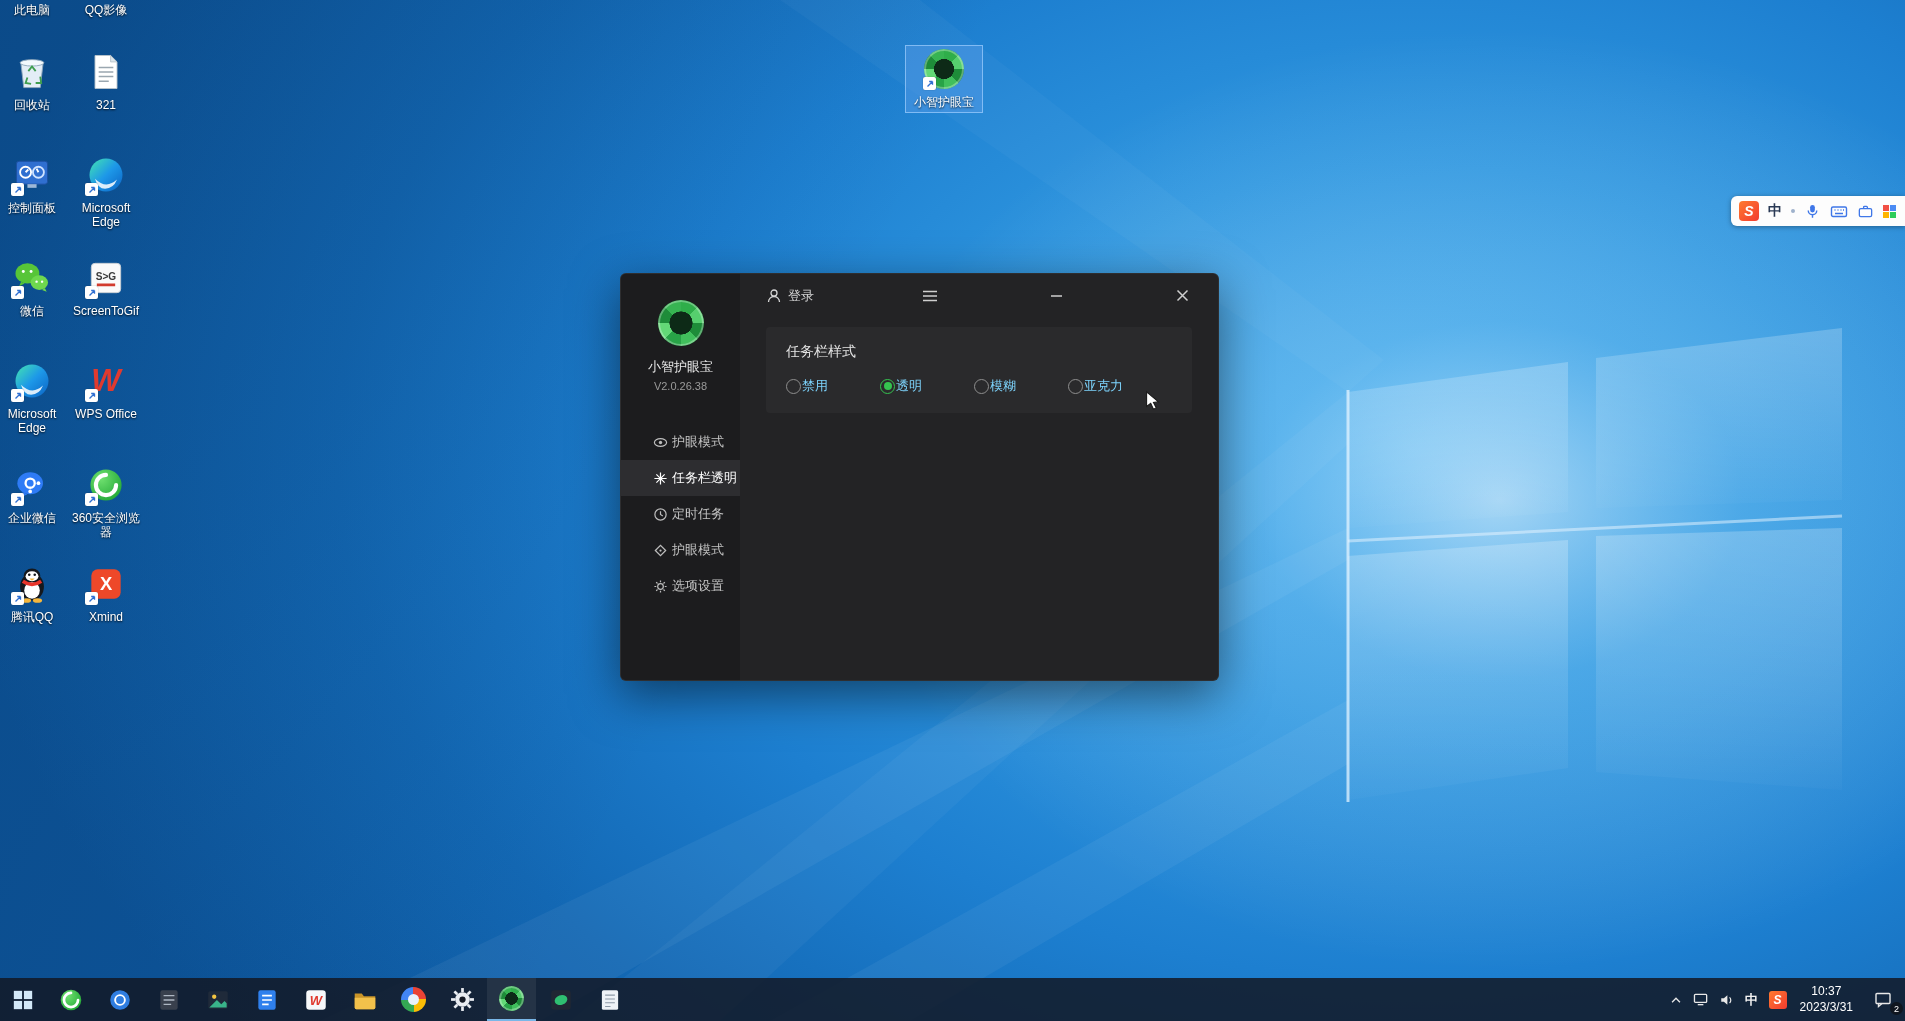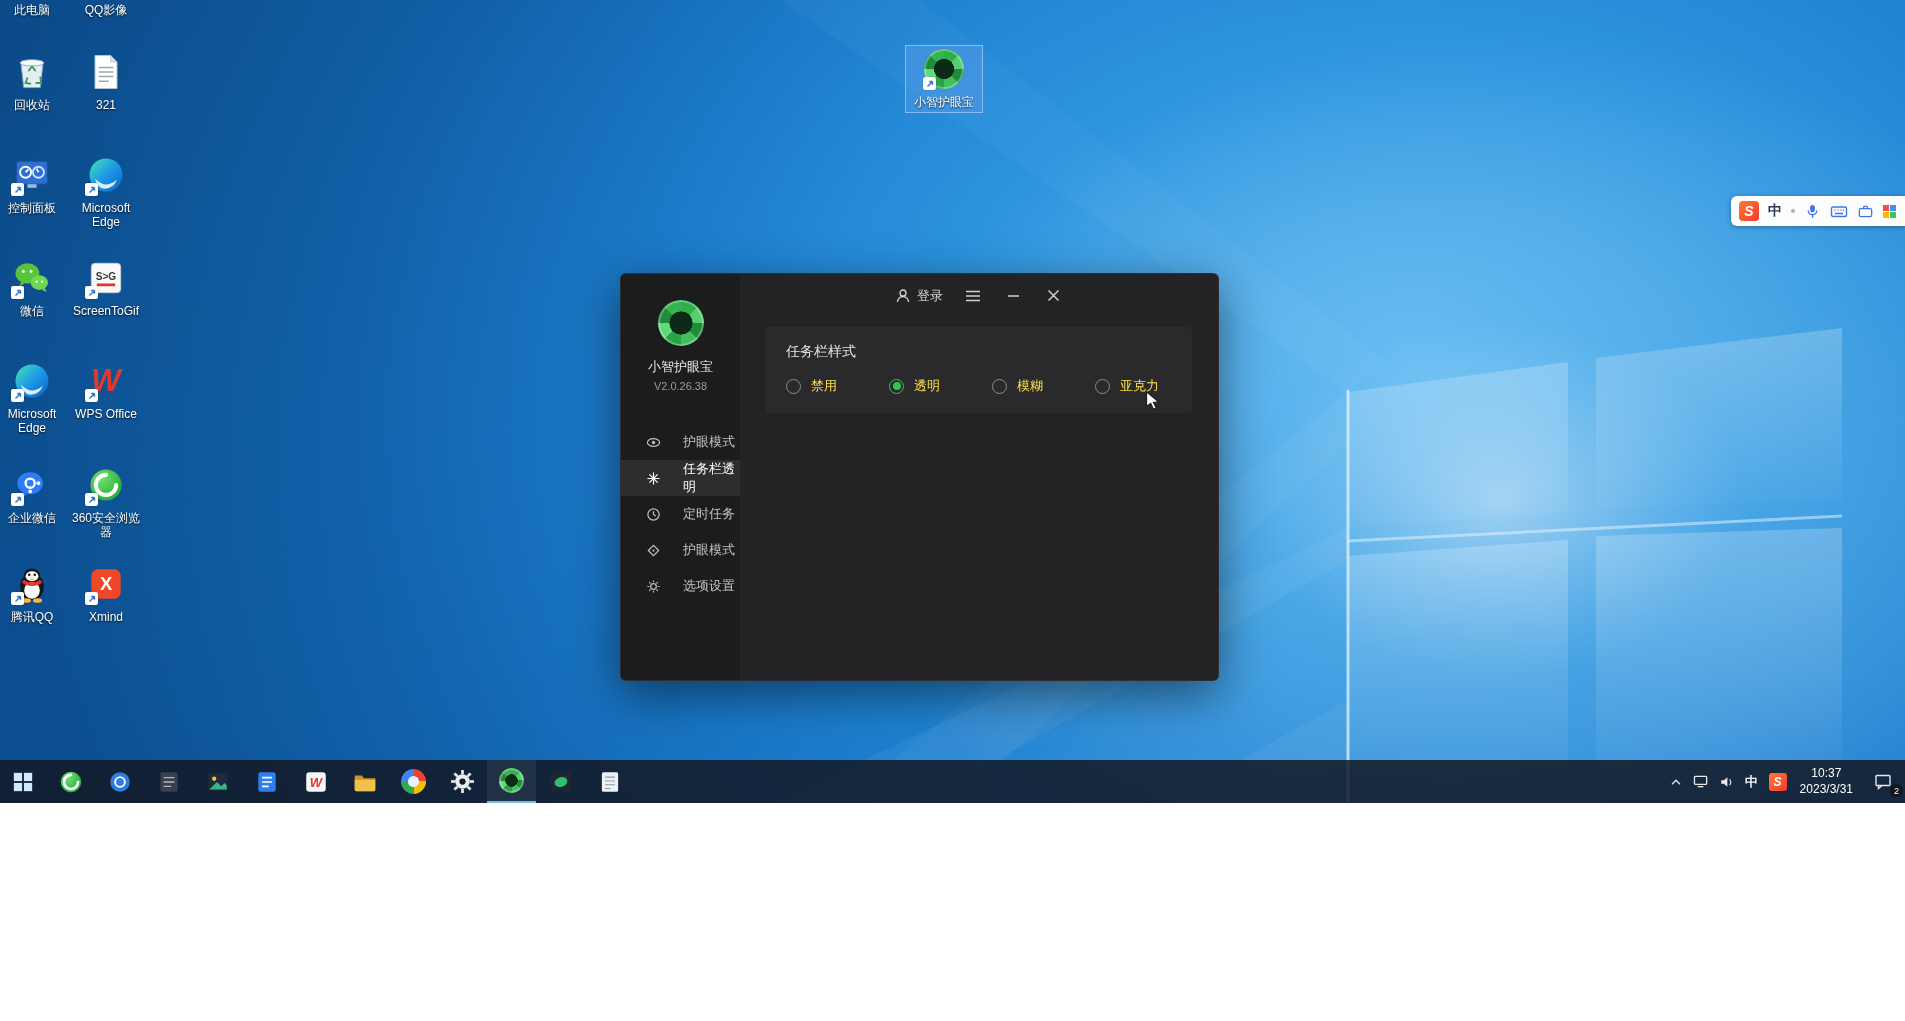--- a/index.html
+++ b/index.html
@@ -1,18 +1,18 @@
 <!DOCTYPE html>
 <html><head>
 <meta charset="utf-8">
 <style>
   * { margin:0; padding:0; box-sizing:border-box; }
   html,body { width:1905px; height:1021px; overflow:hidden; }
   body { font-family:"Liberation Sans","DejaVu Sans",sans-serif; }
-  #screen { position:relative; width:1905px; height:803px; overflow:hidden;
+  #screen { position:relative; width:1905px; height:1021px; overflow:hidden;
     background:
       linear-gradient(115deg, rgba(6,50,96,.30), rgba(6,50,96,0) 42%),
       radial-gradient(1450px 1020px at 74% 44%, #57b5f0 0%, #2f97e0 28%, #1d7fd0 52%, #1368b4 74%, #0d559b 100%);
   }
   .wp-svg { position:absolute; left:0; top:0; z-index:0; }
 
   
   .desk-cell { position:absolute; width:80px; display:flex; flex-direction:column; align-items:center; z-index:2; cursor:default; }
   .desk-ic { width:46px; height:46px; position:relative; display:flex; align-items:center; justify-content:center; }
   .desk-label { margin-top:3px; font-size:12px; color:#fff; text-shadow:0 1px 2px rgba(0,0,0,.85); text-align:center; line-height:1.2; max-width:78px; }
@@ -26,41 +26,41 @@
 
   
   .app-window { position:absolute; left:620px; top:273px; width:599px; height:408px; z-index:50;
     display:flex; border-radius:6px; overflow:hidden; background:#232325;
     box-shadow:0 14px 48px rgba(0,0,0,.5); border:1px solid rgba(255,255,255,.05); }
   .aw-sidebar { width:119px; background:#1c1c1e; padding-top:26px; display:flex; flex-direction:column; align-items:center; }
   .aw-logo { width:46px; height:46px; }
   .aw-name { margin-top:12px; font-size:13px; color:#eaeaea; }
   .aw-version { margin-top:4px; font-size:11px; color:#9a9a9a; }
   .aw-nav { margin-top:32px; width:100%; }
-  .menu-item { height:36px; display:flex; align-items:center; gap:22px; padding-left:25px; font-size:13px; color:#c3c3c3; cursor:pointer; }
+  .menu-item { height:36px; display:flex; align-items:center; gap:4px; padding-left:32px; font-size:13px; color:#c3c3c3; cursor:pointer; }
   .menu-item svg { flex:0 0 auto; }
   .menu-item.selected { background:#2d2d30; color:#ffffff; }
   .aw-main { flex:1; display:flex; flex-direction:column; padding:0 26px; }
-  .titlebar { height:53px; display:flex; justify-content:center; align-items:center; gap:20px; padding:0 0 10px 0; }
+  .titlebar { height:53px; display:flex; justify-content:space-between; align-items:center; gap:20px; padding:0 0 10px 0; }
   .tb-login { display:flex; align-items:center; gap:6px; color:#d6d6d6; font-size:13px; cursor:pointer; }
   .tb-btn { width:20px; height:20px; display:flex; align-items:center; justify-content:center; cursor:pointer; }
   .card { background:#2a2a2c; border-radius:4px; padding:16px 20px 18px; }
   .card + .card { margin-top:26px; }
   .card-title { font-size:14px; color:#e3e3e3; }
   .swatch-row { display:flex; gap:35px; margin-top:15px; }
   .swatch { width:34px; height:34px; border-radius:6px; position:relative; cursor:pointer; }
   .swatch.rainbow { background:linear-gradient(135deg,#ff2d1f 0%,#ff9a00 22%,#ffe600 40%,#27d845 58%,#1e8fff 78%,#c03ae8 100%); }
   .check-badge { position:absolute; right:-5px; bottom:-5px; width:16px; height:16px; border-radius:50%; background:#2fbf4a; display:flex; align-items:center; justify-content:center; box-shadow:0 0 0 2px rgba(42,42,44,.95); }
   .slider { position:relative; height:18px; margin-top:16px; cursor:pointer; }
   .slider-track { position:absolute; left:0; right:0; top:5px; height:8px; background:#3c3c3f; border-radius:4px; }
   .slider-fill { position:absolute; left:0; top:5px; height:8px; border-radius:4px 0 0 4px;
     background:linear-gradient(90deg,#86868a 0%,#9aa0a8 40%,#c9ced6 75%,#e9edf3 100%); }
   .slider-handle { position:absolute; top:0; width:38px; height:18px; border-radius:9px; background:#fdfdfd; transform:translateX(-50%); box-shadow:0 1px 3px rgba(0,0,0,.55); cursor:grab; }
   .radio-row { display:flex; gap:52px; margin-top:16px; }
-  .radio-item { display:flex; align-items:center; gap:10px; font-size:13px; color:#fde047; cursor:pointer; }
+  .radio-item { display:flex; align-items:center; gap:1px; font-size:13px; color:#7dd3fc; cursor:pointer; }
   .radio-dot { width:15px; height:15px; border-radius:50%; border:1.5px solid #8e8e8e; position:relative; }
   .radio-item.selected .radio-dot { border-color:#35c24f; }
   .radio-item.selected .radio-dot::after { content:''; position:absolute; inset:2.5px; border-radius:50%; background:#35c24f; }
 
   
   .taskbar { position:absolute; left:0; bottom:0; width:1905px; height:43px; background:rgba(19,25,37,.86); z-index:100; display:flex; align-items:center; }
   .tb-slot { width:49px; height:43px; display:flex; align-items:center; justify-content:center; cursor:pointer; position:relative; }
   .tb-slot.running { background:rgba(255,255,255,.07); border-bottom:2px solid #79b7e8; }
   .tb-tray { position:absolute; right:0; top:0; height:100%; display:flex; align-items:center; gap:9px; padding-right:5px; }
   .tray-item { display:flex; align-items:center; justify-content:center; min-width:16px; height:100%; cursor:pointer; position:relative; }

